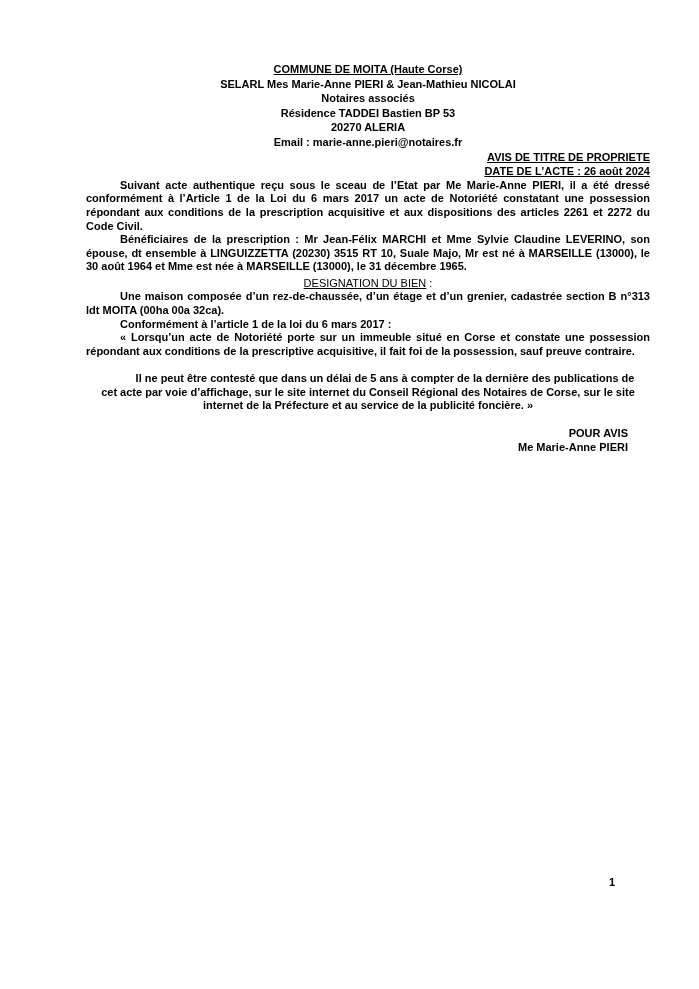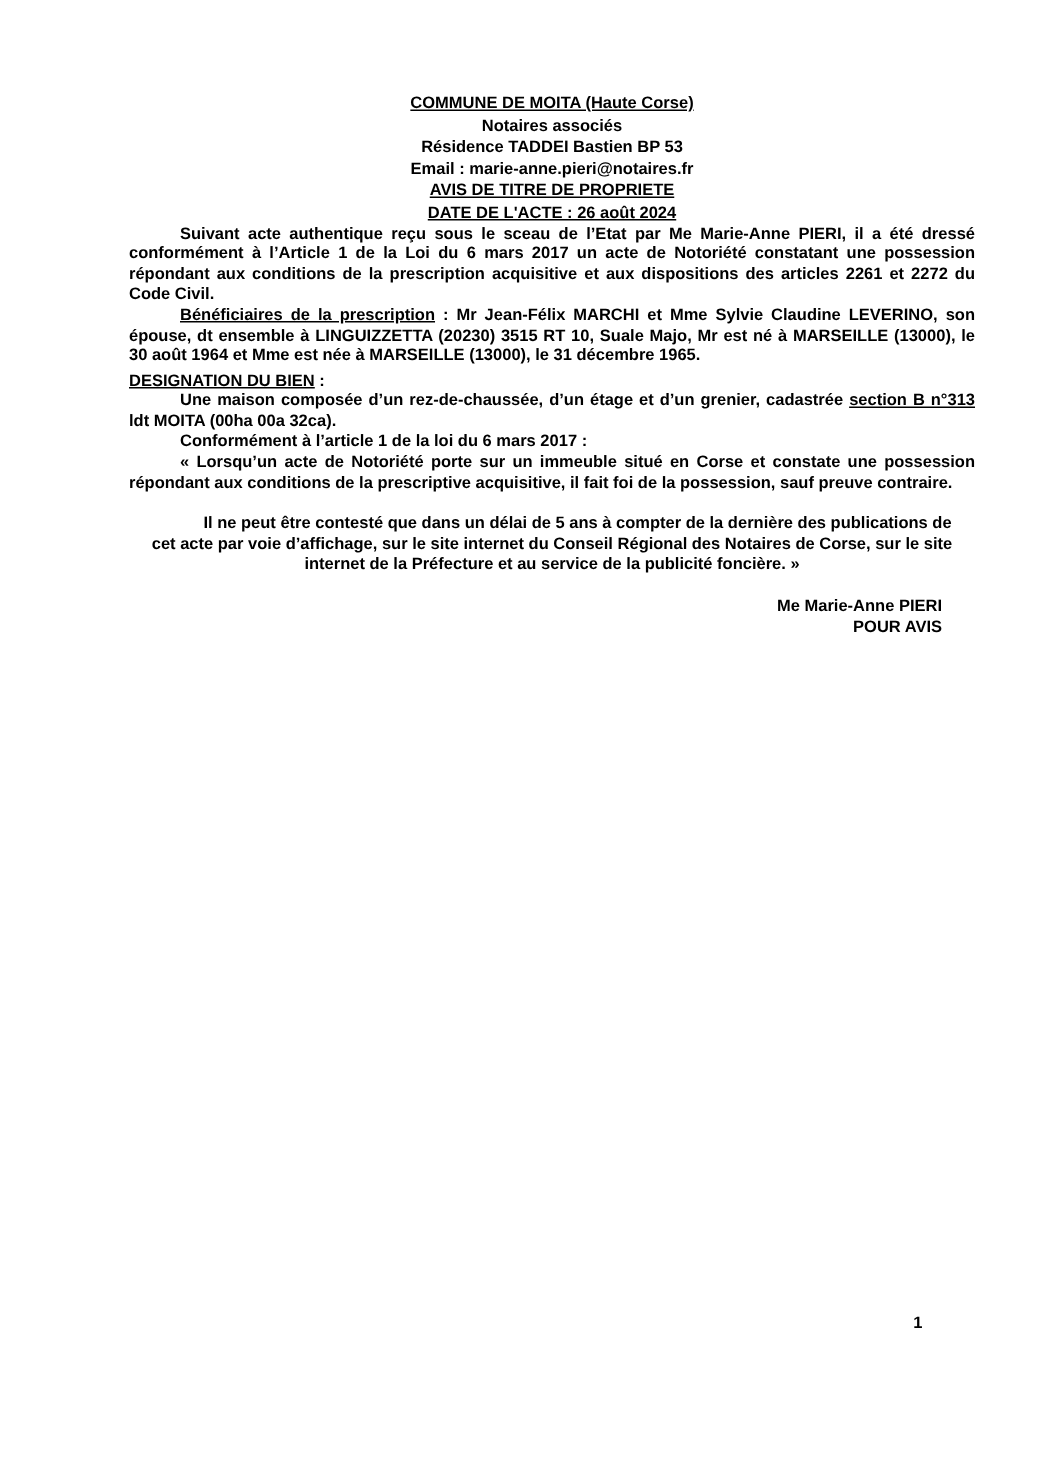--- a/index.html
+++ b/index.html
@@ -28,42 +28,42 @@
   }
   .hdr {
     text-align: center;
     font-size: 11px;
     font-weight: bold;
     line-height: 14.6px;
     white-space: nowrap;
   }
   .hdr .u { text-decoration: underline; }
   .doc-title {
-    text-align: center;
+    text-align: right;
     font-size: 11px;
     font-weight: bold;
     line-height: 14.6px;
   }
   .doc-title span { text-decoration: underline; }
   p.body {
     margin: 0;
     font-size: 11px;
     font-weight: bold;
     line-height: 13.6px;
     text-align: justify;
     text-indent: 34px;
     -webkit-hyphens: none;
     hyphens: none;
   }
   p.body.last-left { text-align: left; }
-  .u { text-decoration: underline; }
+  .u { }
   .section-head {
-    text-align: left;
+    text-align: center;
     font-size: 11px;
-    font-weight: bold;
+    font-weight: normal;
     line-height: 14.4px;
   }
   .section-head .u { text-decoration: underline; }
   p.centered {
     margin: 14px;
     font-size: 11px;
     font-weight: bold;
     line-height: 13.6px;
     text-align: center;
     text-indent: 34px;
@@ -87,22 +87,24 @@
 </style>
 </head>
 <body>
 
 <div class="page">
 
   <div class="content">
 
     <div class="hdr">
       <div><span class="u">COMMUNE DE MOITA (Haute Corse)</span></div>
+      <div>SELARL Mes Marie-Anne PIERI &amp; Jean-Mathieu NICOLAI</div>
       <div>Notaires associés</div>
       <div>Résidence TADDEI Bastien BP 53</div>
+      <div>20270 ALERIA</div>
       <div>Email : marie-anne.pieri@notaires.fr</div>
     </div>
 
     <div class="doc-title"><span>AVIS DE TITRE DE PROPRIETE</span></div>
     <div class="doc-title"><span>DATE DE L'ACTE : 26 août 2024</span></div>
 
     <p class="body">Suivant acte authentique reçu sous le sceau de l’Etat par Me Marie-Anne PIERI, il a été dressé conformément à l’Article 1 de la Loi du 6 mars 2017 un acte de Notoriété constatant une possession répondant aux conditions de la prescription acquisitive et aux dispositions des articles 2261 et 2272 du Code Civil.</p>
 
     <p class="body"><span class="u">Bénéficiaires de la prescription</span><span> : Mr Jean-Félix MARCHI et Mme Sylvie Claudine LEVERINO, son épouse, dt ensemble à LINGUIZZETTA (20230) 3515 RT 10, Suale Majo, Mr est né à MARSEILLE (13000), le 30 août 1964 et Mme est née à MARSEILLE (13000), le 31 décembre 1965.</span></p>
 
@@ -112,21 +114,21 @@
 
     <p class="body"><span>Une maison composée d’un rez-de-chaussée, d’un étage et d’un grenier, cadastrée </span><span class="u">section B n°313</span><span> ldt MOITA (00ha 00a 32ca).</span></p>
 
     <p class="body last-left">Conformément à l’article 1 de la loi du 6 mars 2017 :</p>
 
     <p class="body">« Lorsqu’un acte de Notoriété porte sur un immeuble situé en Corse et constate une possession répondant aux conditions de la prescriptive acquisitive, il fait foi de la possession, sauf preuve contraire.</p>
 
     <p class="centered">Il ne peut être contesté que dans un délai de 5 ans à compter de la dernière des publications de cet acte par voie d’affichage, sur le site internet du Conseil Régional des Notaires de Corse, sur le site internet de la Préfecture et au service de la publicité foncière. »</p>
 
     <div class="signature">
+      <div>POUR AVIS</div>
       <div>Me Marie-Anne PIERI</div>
-      <div>POUR AVIS</div>
     </div>
 
   </div>
 
   <div class="page-number">1</div>
 
 </div>
 
 </body></html>

